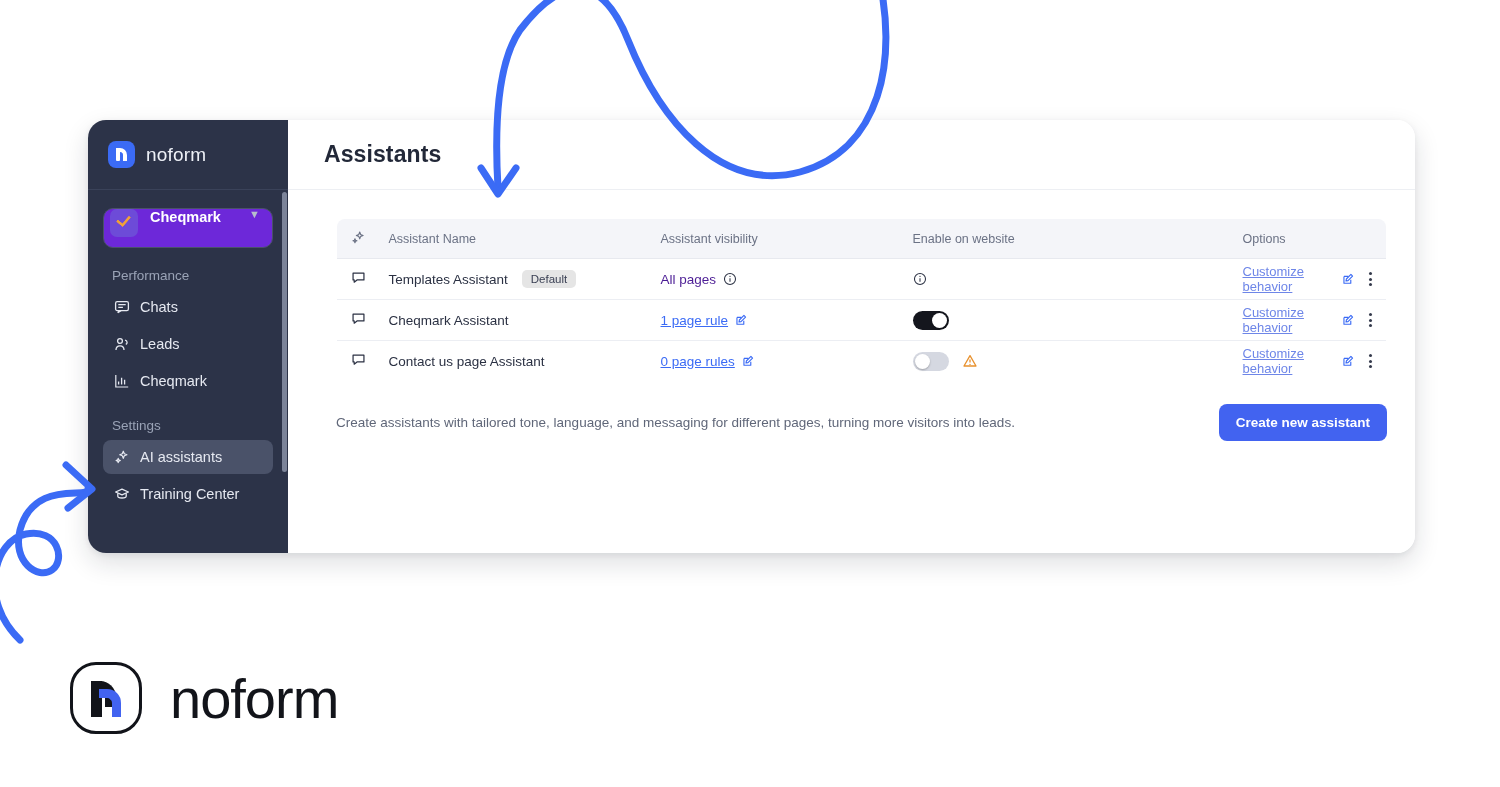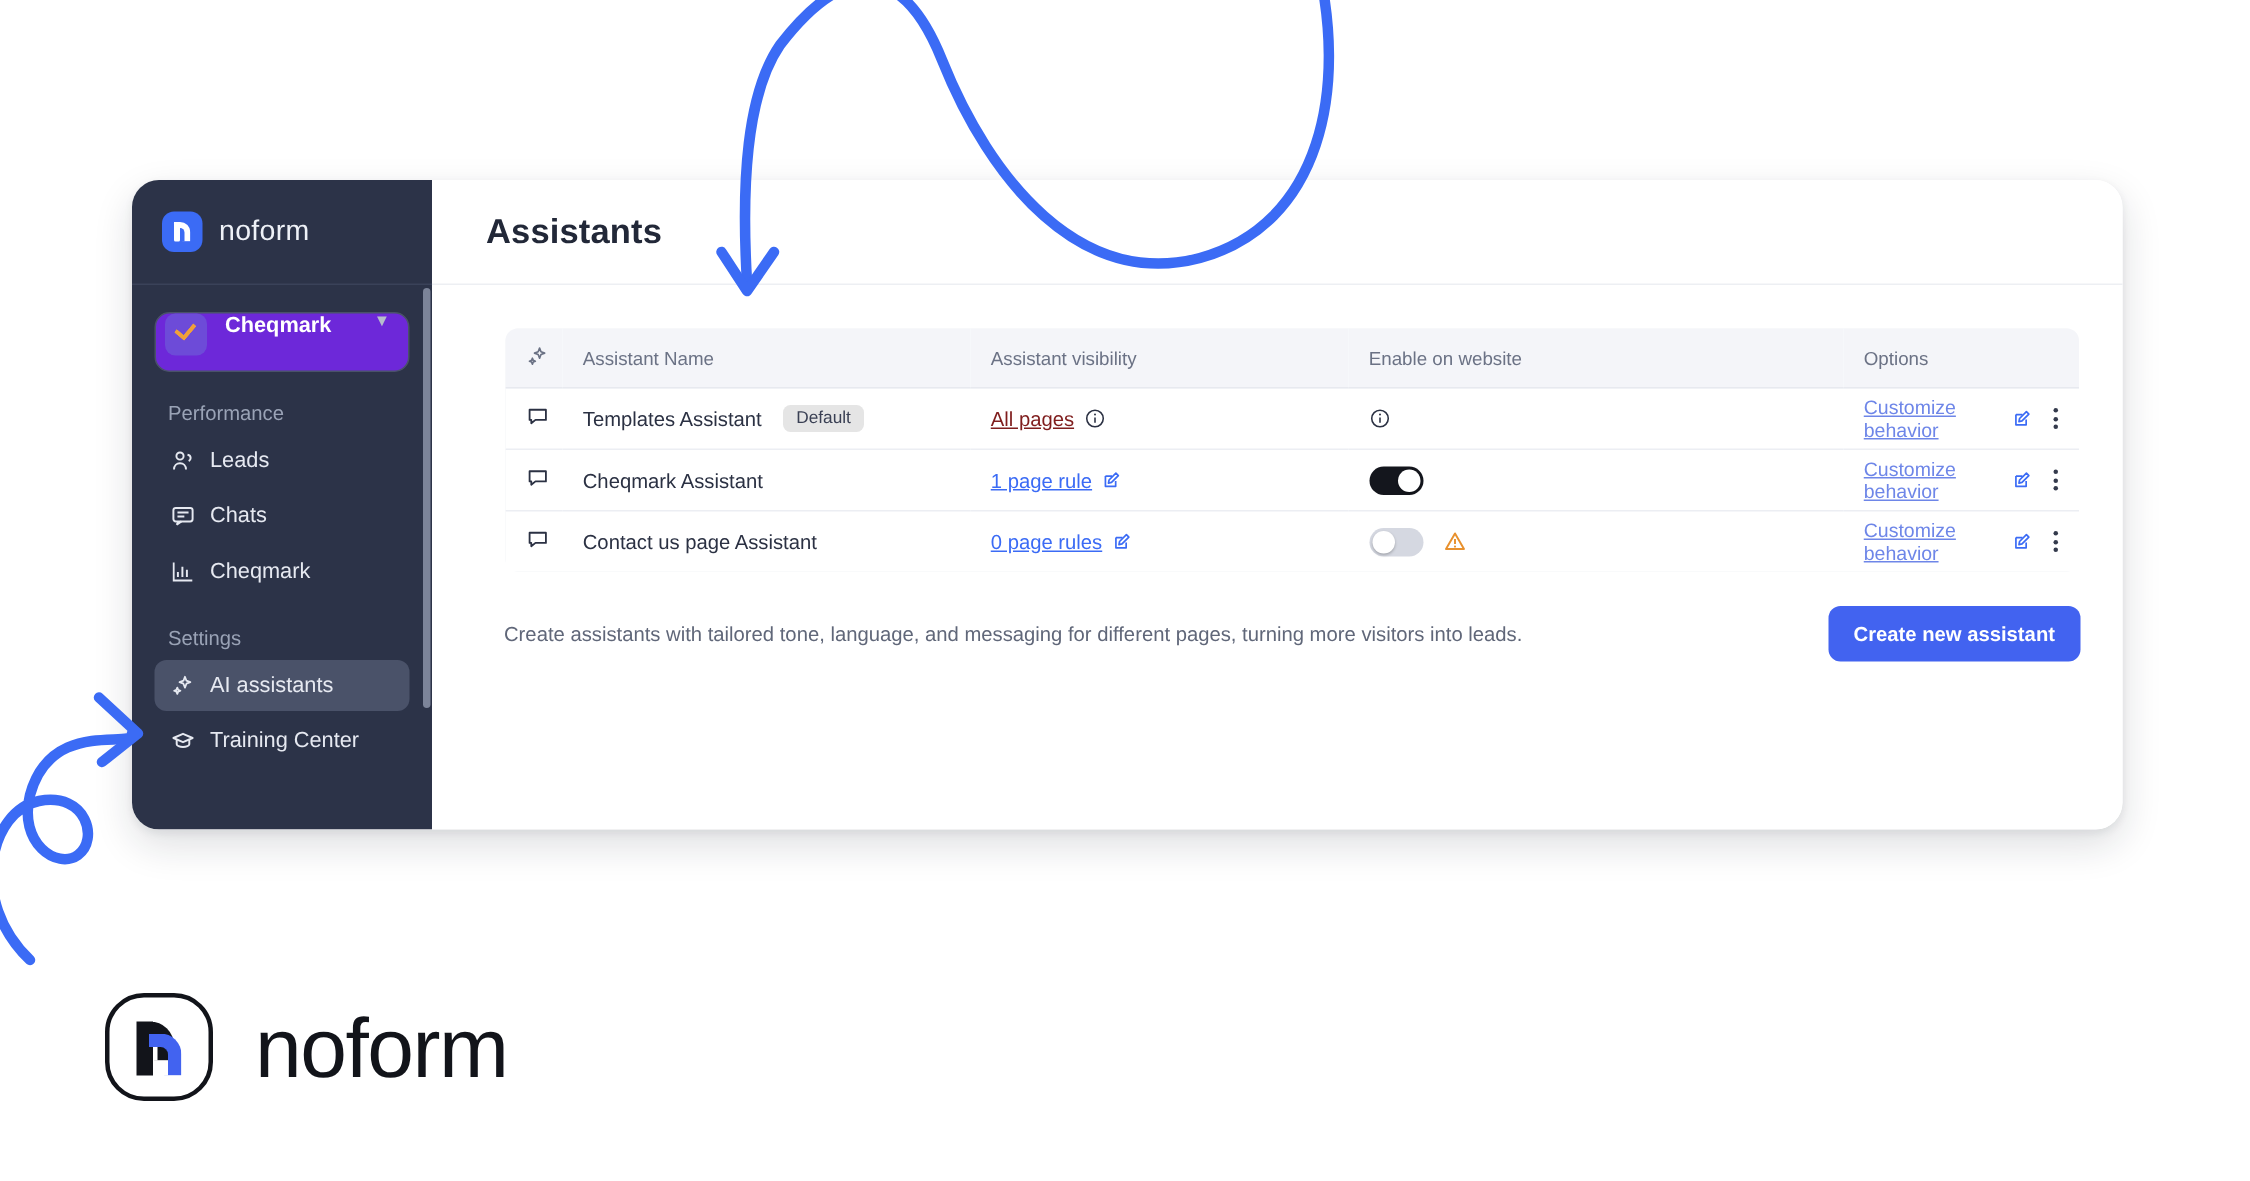--- a/index.html
+++ b/index.html
@@ -197,21 +197,21 @@
   .name-wrap { display: flex; align-items: center; gap: 14px; text-align: right; }
   .badge-default {
     background: #e5e5e5;
     color: #3a4054;
     font-size: 11.5px;
     border-radius: 5px;
     padding: 3px 9px;
     white-space: nowrap;
   }
   .vis-wrap { display: flex; align-items: center; gap: 7px; }
-  .vis-plain { color: #7f1d1d; font-size: 13.5px; text-decoration: underline; }
+  .vis-plain { color: #4c1d95; font-size: 13.5px; }
   .vis-link {
     color: #3b6bf5;
     font-size: 13.5px;
     text-decoration: underline;
     cursor: pointer;
   }
   .opt-wrap { display: flex; align-items: center; justify-content: flex-end; gap: 14px; }
   .cust-link {
     color: #6e86e8;
     font-size: 13px;
@@ -334,37 +334,37 @@
           </span>
           <span class="ws-name">Cheqmark</span>
           <span class="ws-chevron">▼</span>
         </div>
 
         <div class="nav-section">Performance</div>
 
         <div class="nav-item">
           <span class="nav-ico">
             <svg viewBox="0 0 16 16" fill="none" stroke="#e6e9f1" stroke-width="1.3">
+              <rect x="1.6" y="2.6" width="12.8" height="9" rx="1.6"></rect>
+              <path d="M4.3 5.6h7.4M4.3 8.3h4.6"></path>
+                <path d="M5 11.6l-1.2 2.2 3.2-2.2"></path>
+            </svg>
+          </span>
+          <span>Chats</span>
+        </div>
+
+        <div class="nav-item">
+          <span class="nav-ico">
+            <svg viewBox="0 0 16 16" fill="none" stroke="#e6e9f1" stroke-width="1.3">
               <circle cx="6" cy="5" r="2.4"></circle>
                 <path d="M2 14c0-2.6 1.8-4.2 4-4.2S10 11.4 10 14"></path>
               <path d="M11 4.2c1.3.2 2.1 1.1 2.1 2.2 0 .9-.5 1.6-1.3 2"></path>
             </svg>
           </span>
           <span>Leads</span>
-        </div>
-
-        <div class="nav-item">
-          <span class="nav-ico">
-            <svg viewBox="0 0 16 16" fill="none" stroke="#e6e9f1" stroke-width="1.3">
-              <rect x="1.6" y="2.6" width="12.8" height="9" rx="1.6"></rect>
-              <path d="M4.3 5.6h7.4M4.3 8.3h4.6"></path>
-                <path d="M5 11.6l-1.2 2.2 3.2-2.2"></path>
-            </svg>
-          </span>
-          <span>Chats</span>
         </div>
 
         <div class="nav-item">
           <span class="nav-ico">
             <svg viewBox="0 0 16 16" fill="none" stroke="#e6e9f1" stroke-width="1.3">
               <path d="M1.8 2v12h12.4" stroke-width="1.2"></path>
               <path d="M4.6 11.6V8.4M7.6 11.6V4.8M10.6 11.6V6.8"></path>
             </svg>
           </span>
           <span>Cheqmark</span>

